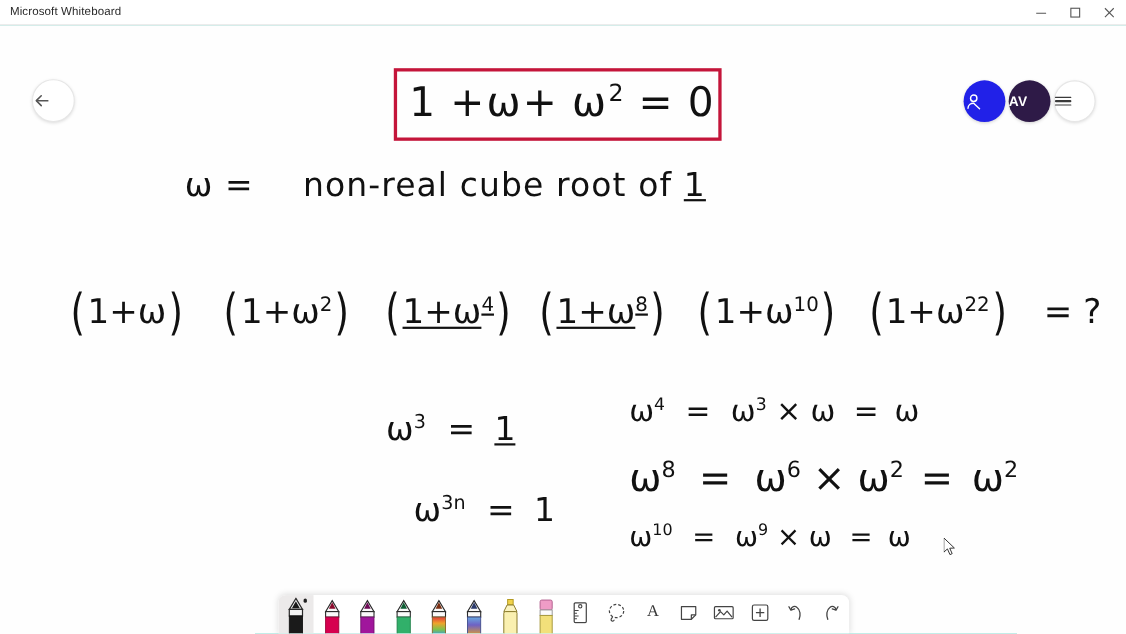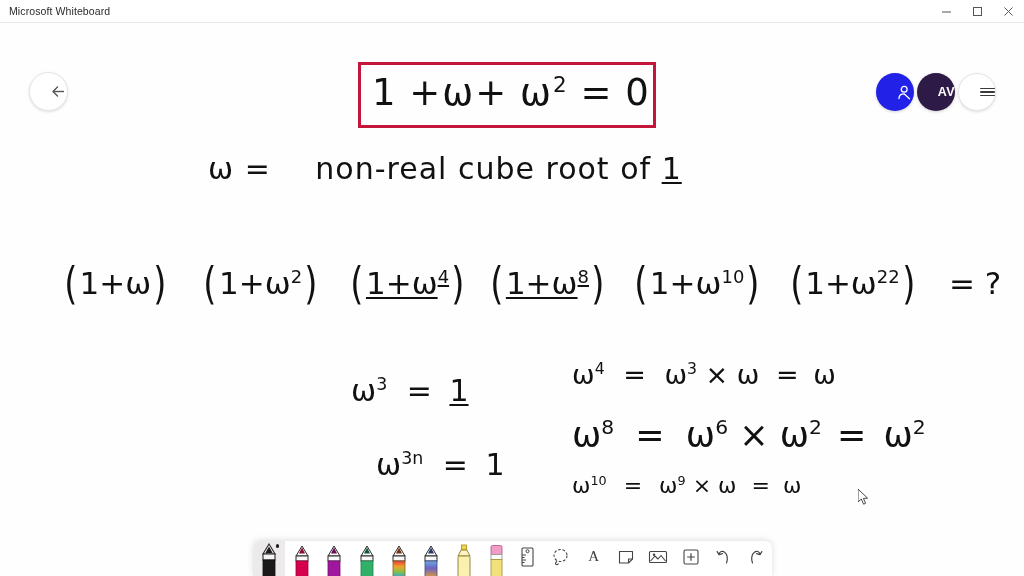--- a/index.html
+++ b/index.html
@@ -62,21 +62,21 @@
     height: 553px;
     background: #fefefe;
   }
 
   
   .round-btn {
     position: absolute;
     border-radius: 50%;
     display: flex;
     align-items: center;
-    justify-content: flex-end;
+    justify-content: flex-start;
     box-sizing: border-box;
   }
   .back-btn {
     left: 29px; top: 49px;
     width: 39px; height: 39px;
     background: #ffffff;
     border: 1px solid #e6e6e6;
     box-shadow: 0 1px 3px rgba(0,0,0,0.13);
   }
   .share-btn {
@@ -140,41 +140,40 @@
     position: absolute;
     left: 372px; top: 48px;
     font-size: 37px;
     letter-spacing: 2px;
   }
 
   .line-def {
     left: 168px; top: 128px;
     font-size: 30px;
     letter-spacing: 1px;
-    margin-left: 40px;
   }
 
   .line-product {
     left: 62px; top: 234px;
     font-size: 31px;
     letter-spacing: 0px;
   }
   .paren {
     font-size: 1.45em;
     vertical-align: -0.12em;
     display: inline-block;
     transform: scaleX(0.75);
   }
 
   .blk-left-1 { left: 340px; top: 350px; font-size: 30px; margin-left: 11px; }
   .blk-left-2 { left: 340px; top: 424px; font-size: 30px; margin-left: 36px; }
 
   .blk-right-1 { left: 572px; top: 336px; font-size: 27px; }
   .blk-right-2 { left: 572px; top: 392px; font-size: 35px; }
-  .blk-right-3 { left: 572px; top: 450px; font-size: 22px; }
+  .blk-right-3 { left: 572px; top: 450px; font-size: 25px; }
 
   
   .cursor {
     position: absolute;
     left: 858px; top: 466px;
     width: 12px; height: 18px;
     z-index: 30;
   }
 
   

